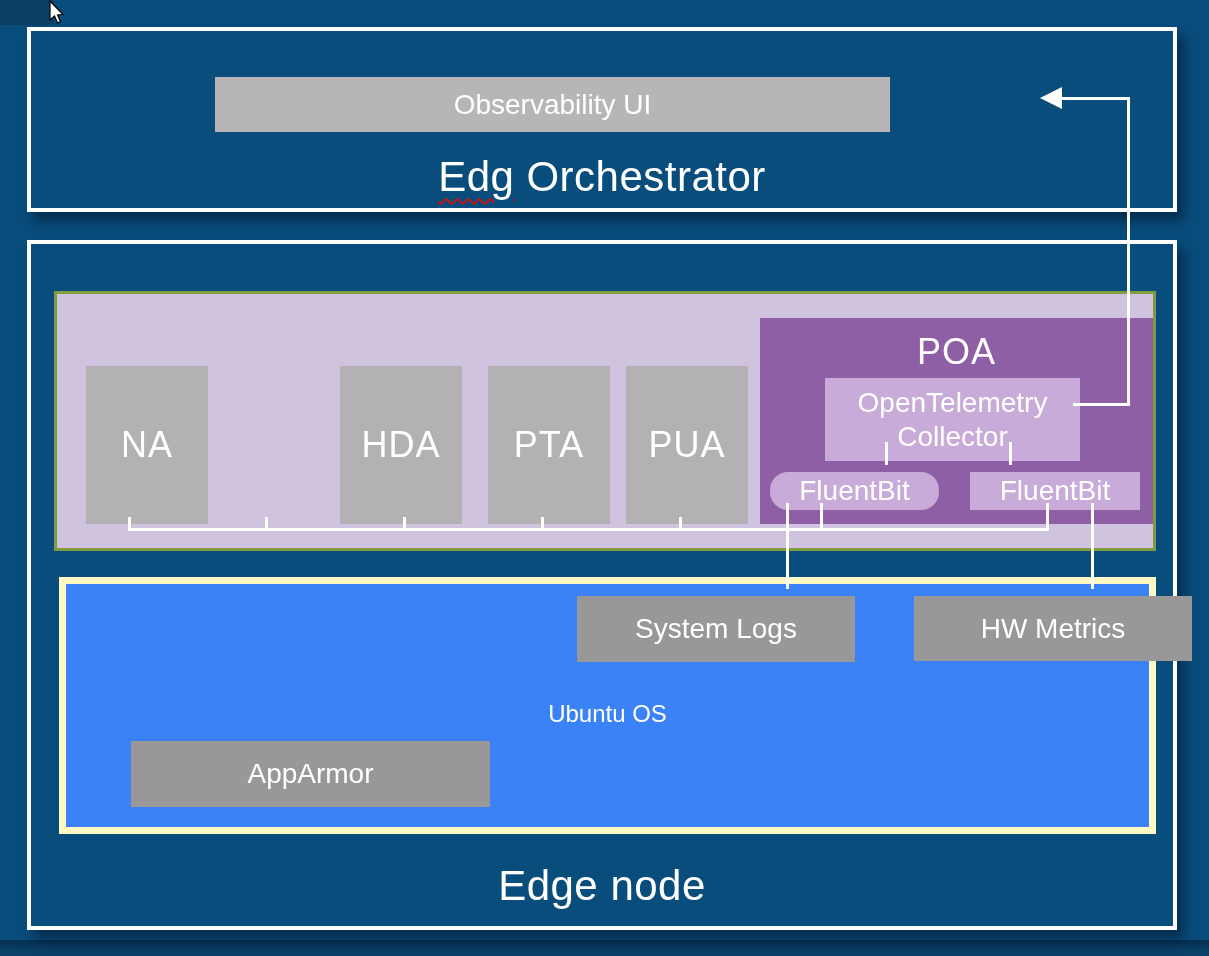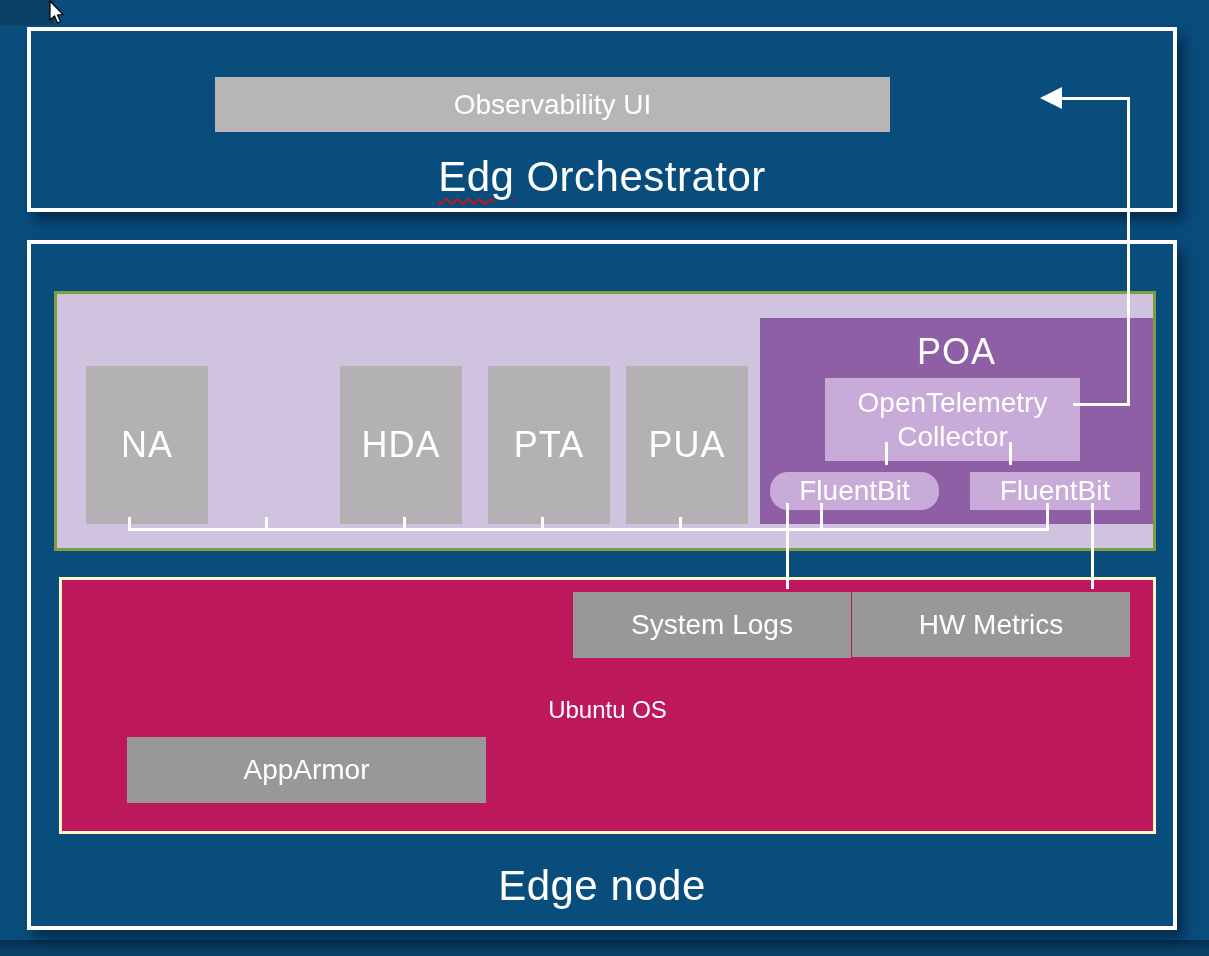--- a/index.html
+++ b/index.html
@@ -39,25 +39,25 @@
   #poa{position:absolute;left:703px;top:24px;width:393px;height:206px;background:#8f5fa5;}
   #poa-label{position:absolute;left:0;top:12px;width:100%;text-align:center;
     font-size:36px;line-height:44px;letter-spacing:1px;}
   .pbox{position:absolute;background:#c8abd9;display:flex;align-items:center;
     justify-content:center;text-align:center;font-size:28px;line-height:34px;}
   #otel{left:65px;top:60px;width:255px;height:83px;}
   #fluentbit{left:10px;top:154px;width:169px;height:38px;border-radius:18px;}
   #telegraf{left:210px;top:154px;width:170px;height:38px;}
   
   #ubuntu{position:absolute;left:28px;top:333px;width:1097px;height:257px;
-    background:#be185d;border:3px solid #fef9c3;box-sizing:border-box;}
+    background:#3b82f6;border:7px solid #fef9c3;box-sizing:border-box;}
   .gbox{position:absolute;background:#999798;display:flex;align-items:center;
     justify-content:center;font-size:28px;}
   #system-logs{left:511px;top:12px;width:278px;height:66px;}
-  #hw-metrics{left:790px;top:12px;width:278px;height:65px;}
+  #hw-metrics{left:848px;top:12px;width:278px;height:65px;}
   #apparmor{left:65px;top:157px;width:359px;height:66px;}
   #ubuntu-label{position:absolute;left:0;top:116px;width:100%;text-align:center;font-size:24px;}
   
   #lines{position:absolute;left:0;top:0;width:1209px;height:956px;pointer-events:none;}
   .ln{position:absolute;background:#ffffff;}
   #bracket-h      {left:128px;top:528px;width:921px;height:3px;}
   #stub-na        {left:128px;top:517px;width:3px;height:14px;}
   #stub-ca        {left:265px;top:517px;width:3px;height:14px;}
   #stub-hda       {left:403px;top:517px;width:3px;height:14px;}
   #stub-pta       {left:541px;top:517px;width:3px;height:14px;}

